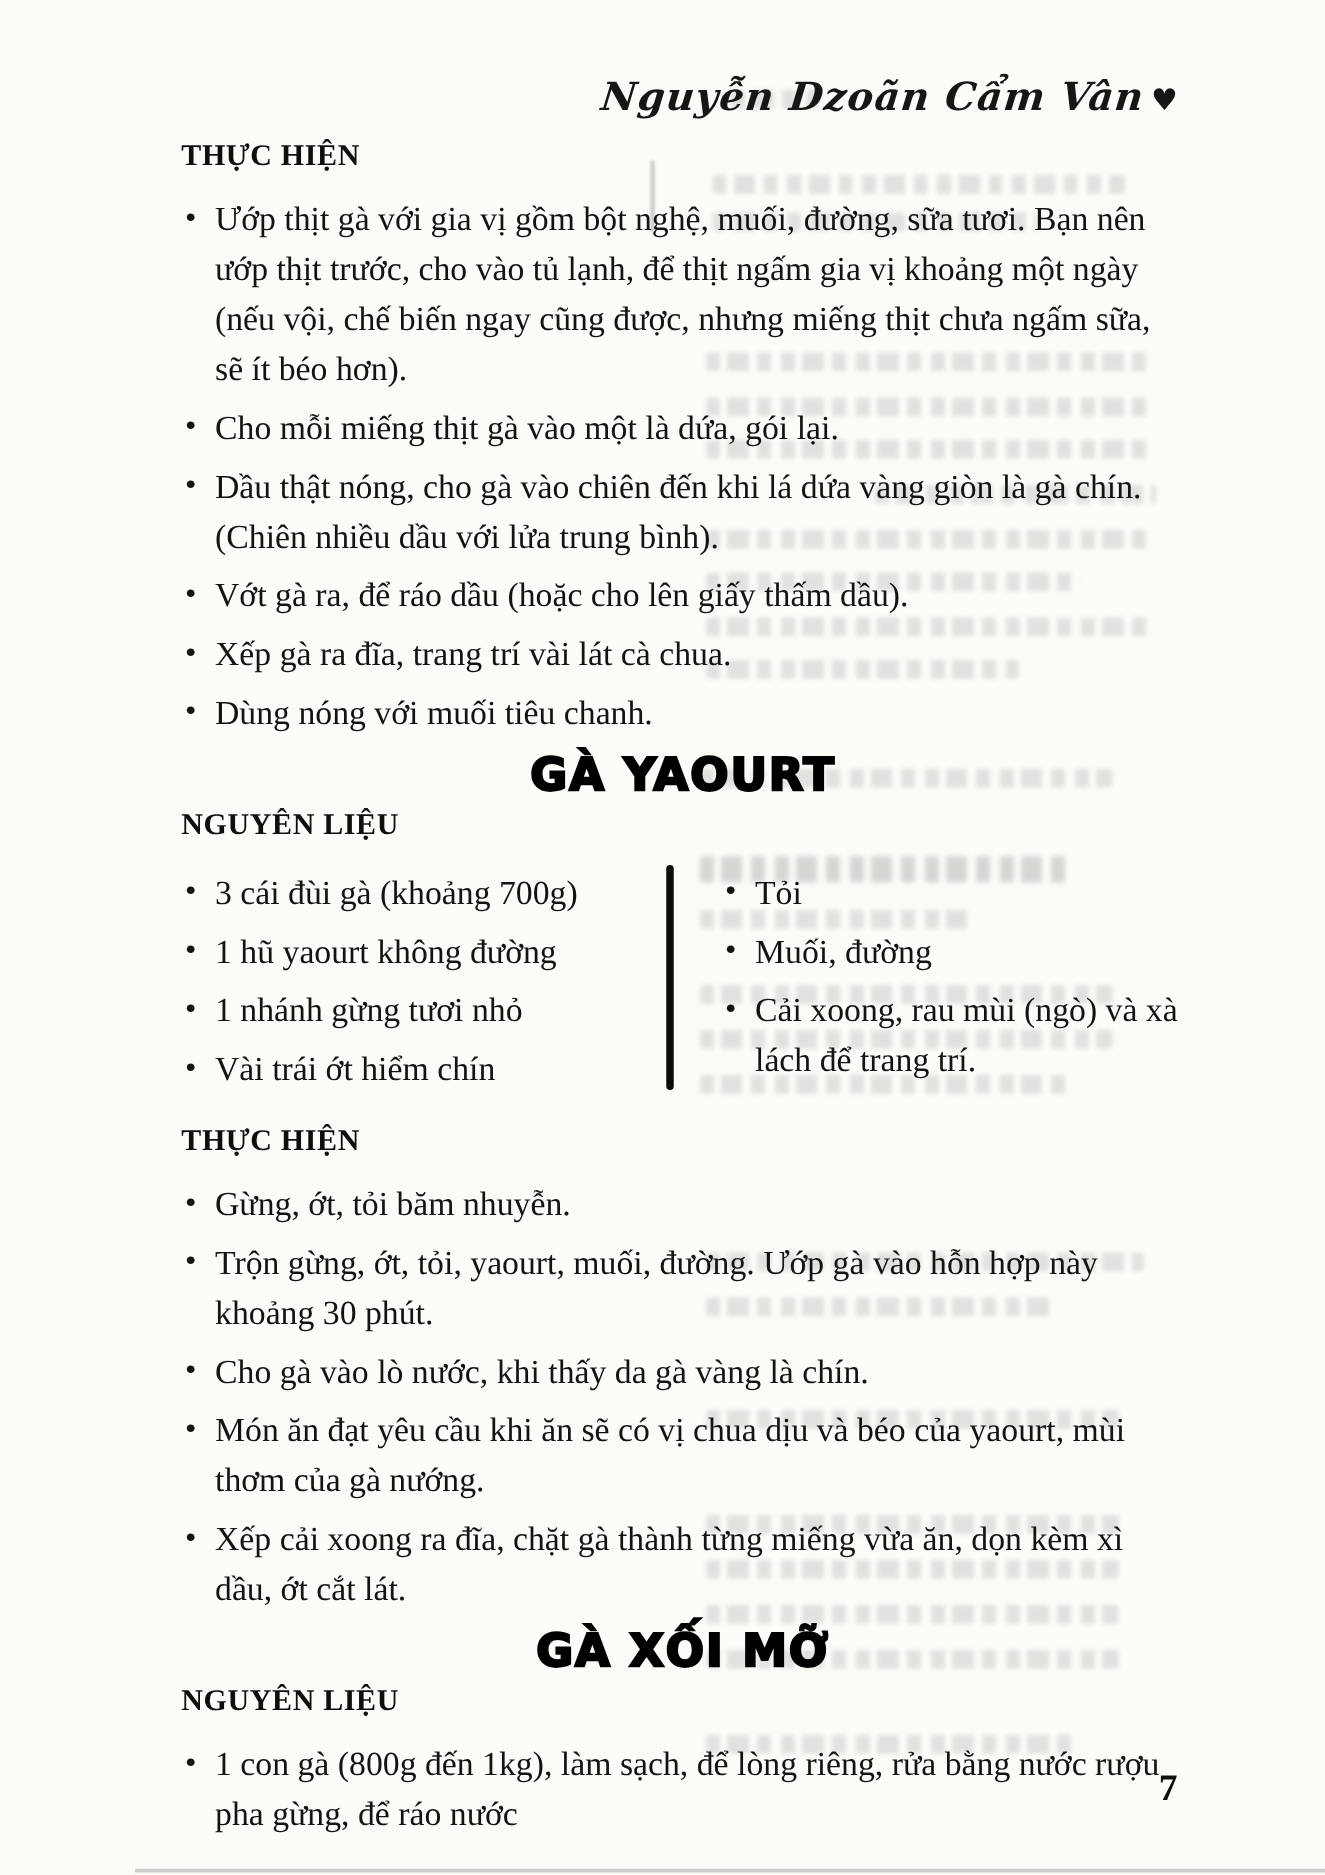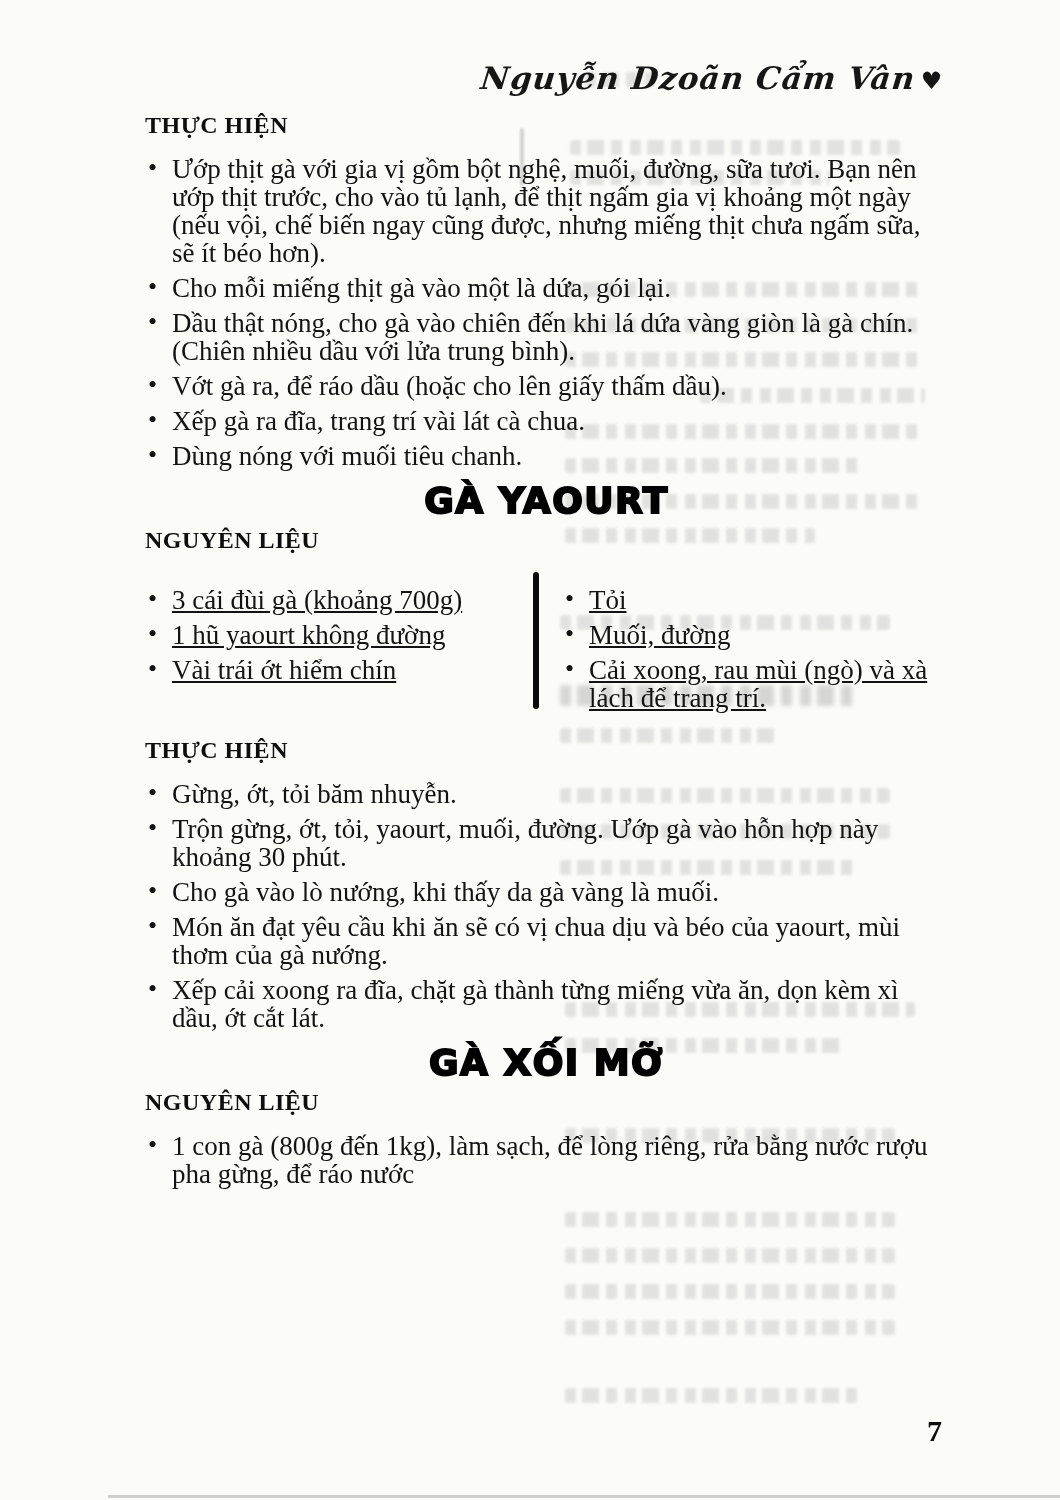--- a/index.html
+++ b/index.html
@@ -37,21 +37,21 @@
     color: #0e0e0e;
   }
   .mt14 { margin-top: 6px; }
   .mt18 { margin-top: 18px; }
 
   ul.bullets { list-style: none; margin: 16px 0 0 0; }
   ul.bullets li {
     position: relative;
     padding-left: 27px;
     font-size: 27px;
-    line-height: 28px;
+    line-height: 40px;
     margin-bottom: 7px;
     color: #131313;
   }
   ul.bullets li::before {
     content: "\2022";
     position: absolute;
     left: 3px; top: -1px;
     font-size: 26px;
   }
 
@@ -60,30 +60,30 @@
     text-align: center;
     font-family: "DejaVu Sans", sans-serif;
     font-weight: bold;
     font-size: 36px;
     letter-spacing: 1.5px;
     color: #000;
     -webkit-text-stroke: 2px #000;
   }
 
   .ing-row { display: flex; margin-top: 16px; }
-  .ing-row ul.bullets { margin-top: 16px; text-decoration: underline; }
+  .ing-row ul.bullets { margin-top: 4px; }
   .ing-left { width: 388px; flex: 0 0 auto; }
   .column-divider {
     width: 6px;
     background: #0c0c0c;
     border-radius: 3px;
     margin: 2px 0 10px 0;
     flex: 0 0 auto;
   }
-  .ing-right { flex: 1 1 auto; padding-left: 23px; }
+  .ing-right { flex: 1 1 auto; padding-left: 38px; }
 
   .page-number {
     position: absolute;
     top: 1414px; right: 118px;
     font-size: 30px;
     font-weight: bold;
     color: #0d0d0d;
   }
 
   
@@ -161,35 +161,36 @@
       <li>Dùng nóng với muối tiêu chanh.</li>
     </ul>
 
     <h1 class="display-title">GÀ YAOURT</h1>
 
     <h2 class="sec-heading mt14">NGUYÊN LIỆU</h2>
     <div class="ing-row">
       <ul class="bullets ing-left">
         <li>3 cái đùi gà (khoảng 700g)</li>
         <li>1 hũ yaourt không đường</li>
+        <li>1 nhánh gừng tươi nhỏ</li>
         <li>Vài trái ớt hiểm chín</li>
       </ul>
       <div class="column-divider"></div>
       <ul class="bullets ing-right">
         <li>Tỏi</li>
         <li>Muối, đường</li>
         <li>Cải xoong, rau mùi (ngò) và xà lách để trang trí.</li>
       </ul>
     </div>
 
     <h2 class="sec-heading mt18">THỰC HIỆN</h2>
     <ul class="bullets">
       <li>Gừng, ớt, tỏi băm nhuyễn.</li>
       <li>Trộn gừng, ớt, tỏi, yaourt, muối, đường. Ướp gà vào hỗn hợp này khoảng 30 phút.</li>
-      <li>Cho gà vào lò nướng, khi thấy da gà vàng là muối.</li>
+      <li>Cho gà vào lò nước, khi thấy da gà vàng là chín.</li>
       <li>Món ăn đạt yêu cầu khi ăn sẽ có vị chua dịu và béo của yaourt, mùi thơm của gà nướng.</li>
       <li>Xếp cải xoong ra đĩa, chặt gà thành từng miếng vừa ăn, dọn kèm xì dầu, ớt cắt lát.</li>
     </ul>
 
     <h1 class="display-title">GÀ XỐI MỠ</h1>
 
     <h2 class="sec-heading mt14">NGUYÊN LIỆU</h2>
     <ul class="bullets">
       <li>1 con gà (800g đến 1kg), làm sạch, để lòng riêng, rửa bằng nước rượu pha gừng, để ráo nước</li>
     </ul>

